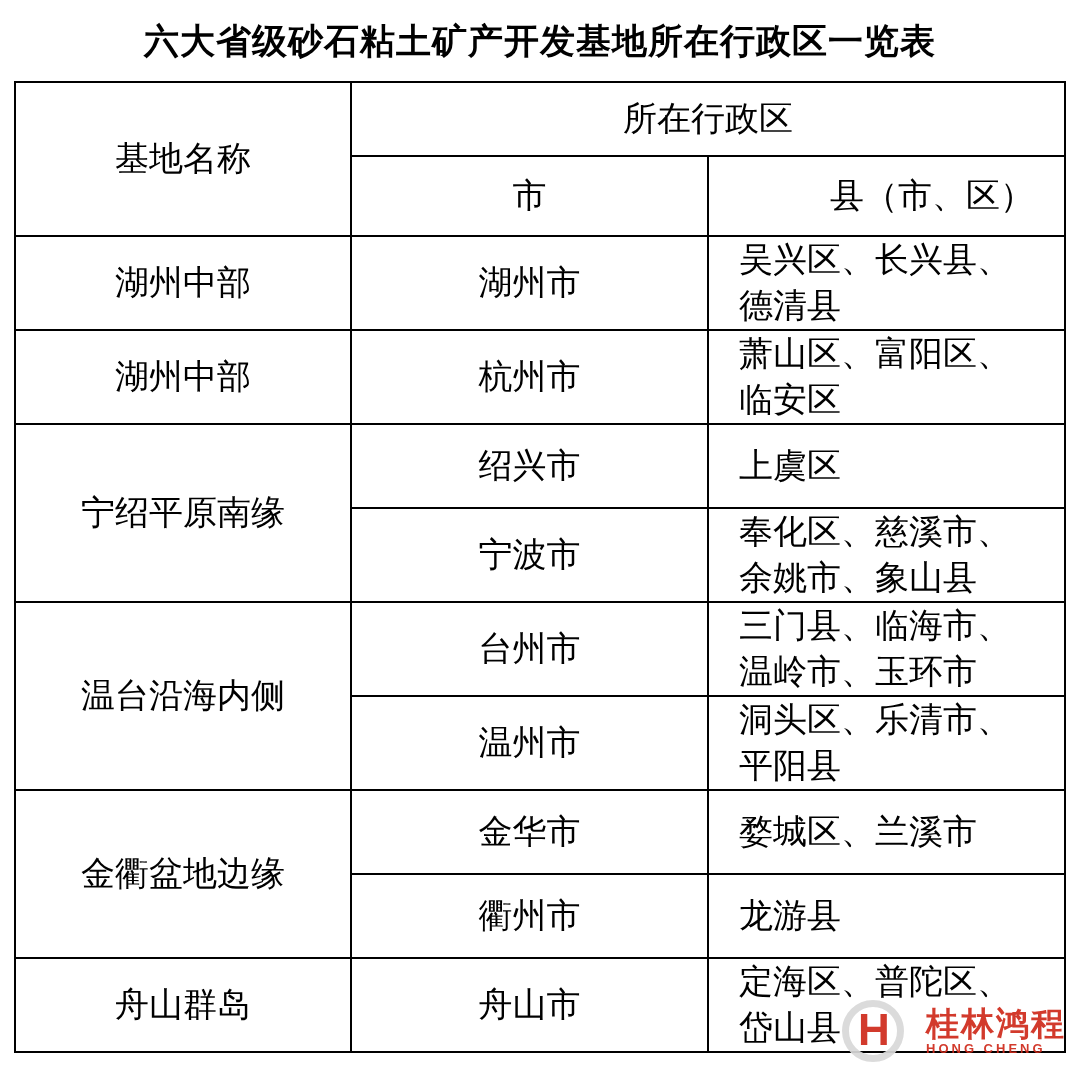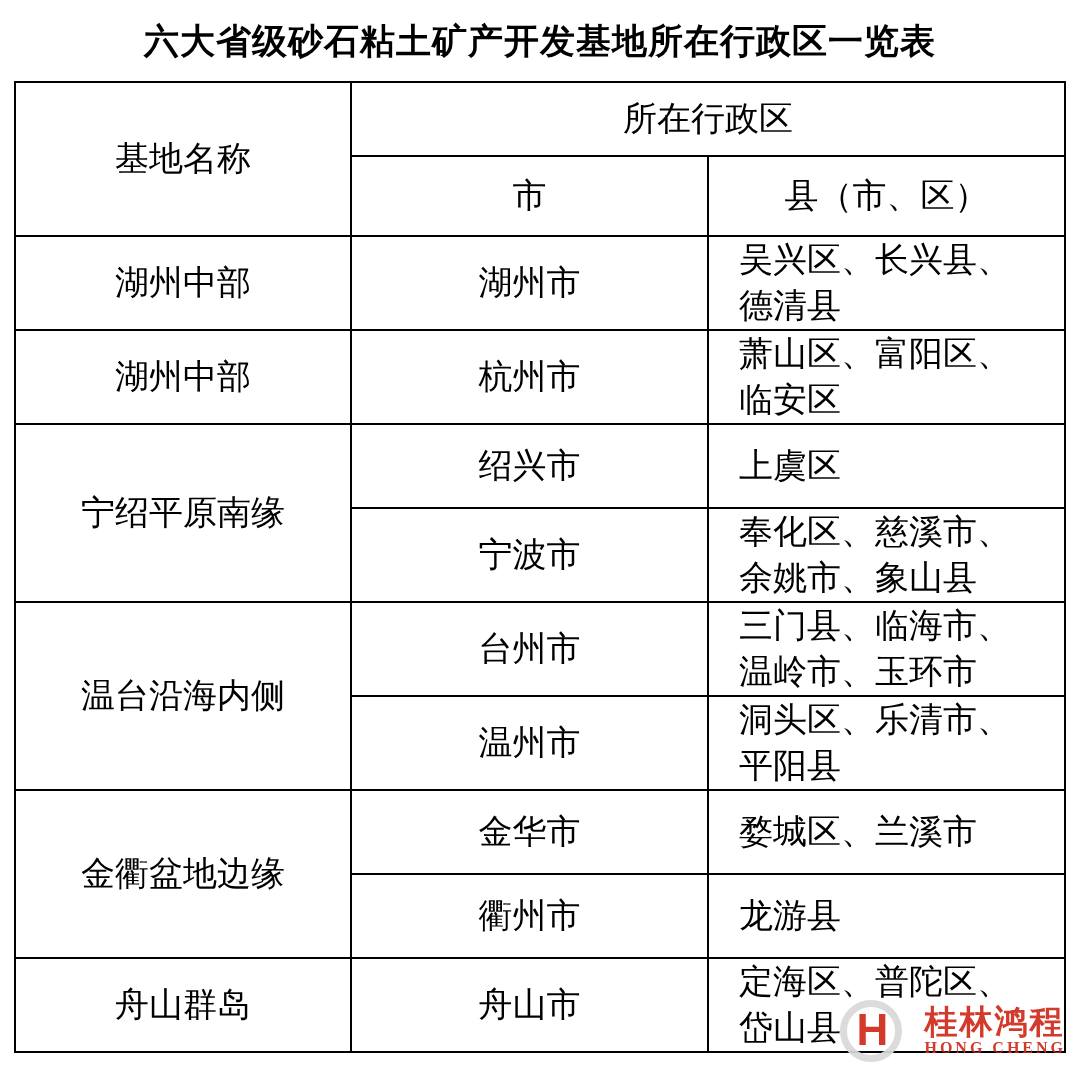--- a/index.html
+++ b/index.html
@@ -113,43 +113,43 @@
     line-height: 1.05;
   }
   .wm-cn {
     font-size: 33px;
     font-weight: bold;
     color: #cf2a1b;
     letter-spacing: 2px;
     font-family: "Liberation Serif", "DejaVu Serif", serif;
   }
   .wm-en {
-    font-size: 16px;
+    font-size: 13px;
     font-weight: bold;
     color: #cf2a1b;
     letter-spacing: 3px;
-    font-family: Liberation Serif, serif;
+    font-family: Liberation Sans, sans-serif;
   }
 </style>
 </head>
 <body>
 
 <div class="page">
 
   <div class="doc-title">六大省级砂石粘土矿产开发基地所在行政区一览表</div>
 
   <table class="data-table">
     <thead>
       <tr>
         <th class="c-base" rowspan="2">基地名称</th>
         <th class="hdr-region" colspan="2">所在行政区</th>
       </tr>
       <tr>
         <th class="c-city hdr-sub">市</th>
-        <th class="c-county hdr-sub" style="text-align:center;">县（市、区）</th>
+        <th class="c-county hdr-sub" style="text-align:right;">县（市、区）</th>
       </tr>
     </thead>
     <tbody>
 
       <tr>
         <td class="c-base row-single">湖州中部</td>
         <td class="c-city row-single">湖州市</td>
         <td class="c-county row-single">吴兴区、长兴县、德清县</td>
       </tr>
 

